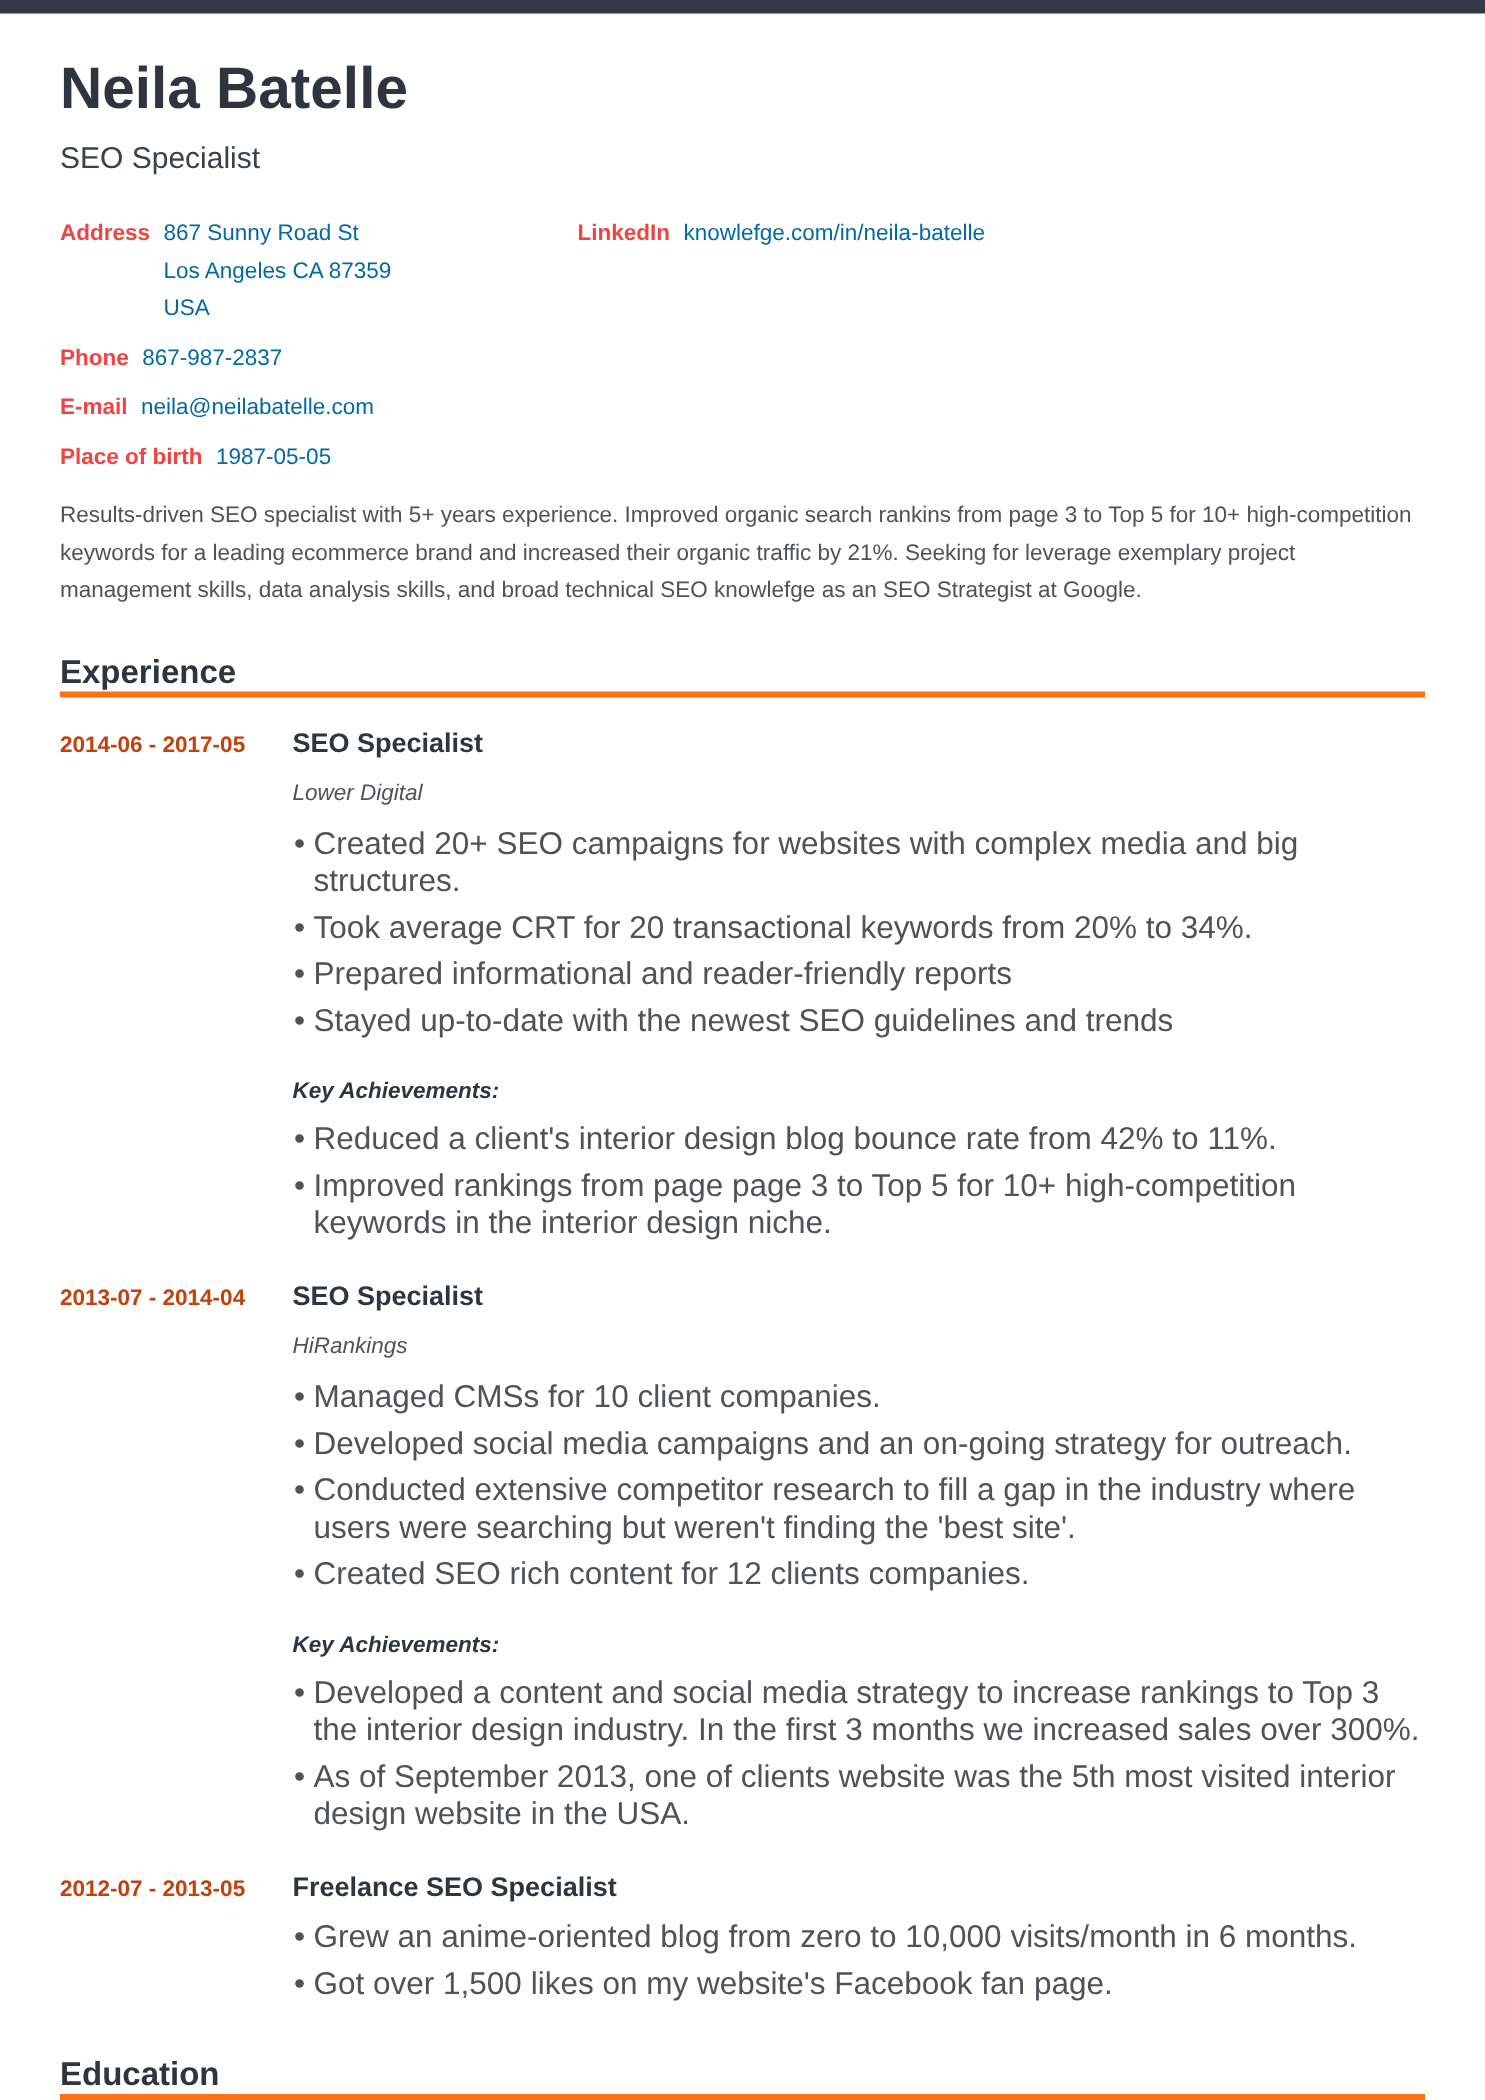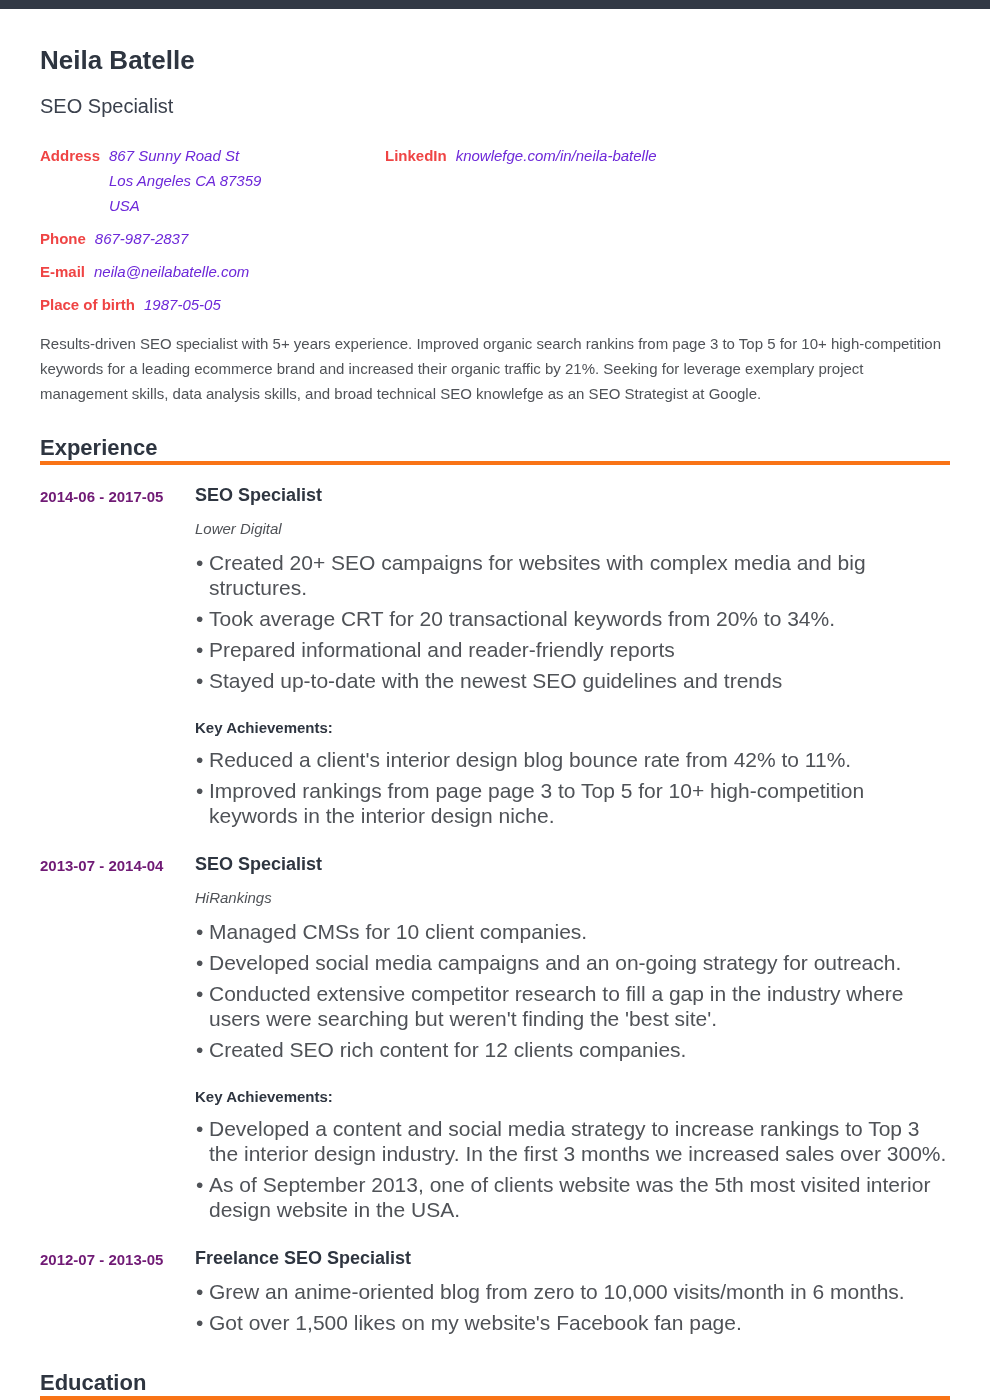--- a/index.html
+++ b/index.html
@@ -10,39 +10,39 @@
     position: relative;
     overflow: hidden;
     -webkit-font-smoothing: antialiased;
   }
   .topbar { height: 9px; background: #323945; }
   .page { padding: 0 40px; }
 
   
   .name {
     margin: 29px 0 0 0;
-    font-size: 26px; line-height: 44px;
+    font-size: 39px; line-height: 44px;
     font-weight: 700; color: #2e3540;
   }
   .subtitle {
     margin-top: 12px;
     font-size: 20px; line-height: 24px;
     color: #3a404c;
   }
 
   
   .contact { display: flex; margin-top: 25px; font-size: 15px; }
   .contact-col-left { width: 345px; flex: 0 0 345px; }
   .contact-col-right { flex: 1; }
   .contact-row { display: flex; margin-bottom: 8px; }
   .contact-label {
     font-weight: 700; color: #ef4444;
     margin-right: 9px; white-space: nowrap; line-height: 25px;
   }
-  .contact-value { color: #6d28d9; line-height: 25px; font-style: italic; }
+  .contact-value { color: #0369a1; line-height: 25px; }
   .contact-value div { line-height: 25px; }
 
   
   .summary {
     margin-top: 6px;
     font-size: 15px; line-height: 25px;
     color: #4f5257;
   }
 
   
@@ -51,21 +51,21 @@
     font-size: 22px; line-height: 26px;
     font-weight: 700; color: #2e3540;
     padding-bottom: 0;
     border-bottom: 4px solid #f97316;
   }
 
   
   .entry { display: flex; margin-top: 19px; }
   .entry-dates {
     flex: 0 0 155px;
-    font-size: 15px; font-weight: 700; color: #701a75;
+    font-size: 15px; font-weight: 700; color: #c2410c;
     line-height: 22px; padding-top: 2px;
   }
   .entry-body { flex: 1; min-width: 0; }
   .entry-title {
     font-size: 18px; font-weight: 700; color: #2e3540; line-height: 22px;
   }
   .entry-company {
     margin-top: 12px;
     font-style: italic; font-size: 15px; color: #4f5257; line-height: 22px;
   }
@@ -75,21 +75,21 @@
     font-size: 21px; line-height: 25px; color: #4f5257;
     margin-bottom: 6px;
   }
   ul.bullets li::before {
     content: "\2022";
     position: absolute; left: 1px; top: 0;
     color: #4f5257;
   }
   .ka-label {
     margin-top: 24px;
-    font-size: 15px; font-weight: 700; color: #2e3540; line-height: 22px;
+    font-size: 15px; font-weight: 700; color: #2e3540; line-height: 22px; font-style: italic;
   }
   .ka-label + ul.bullets { margin-top: 8px; }
 </style>
 </head>
 <body>
 
 <div class="topbar"></div>
 
 <div class="page">
 

